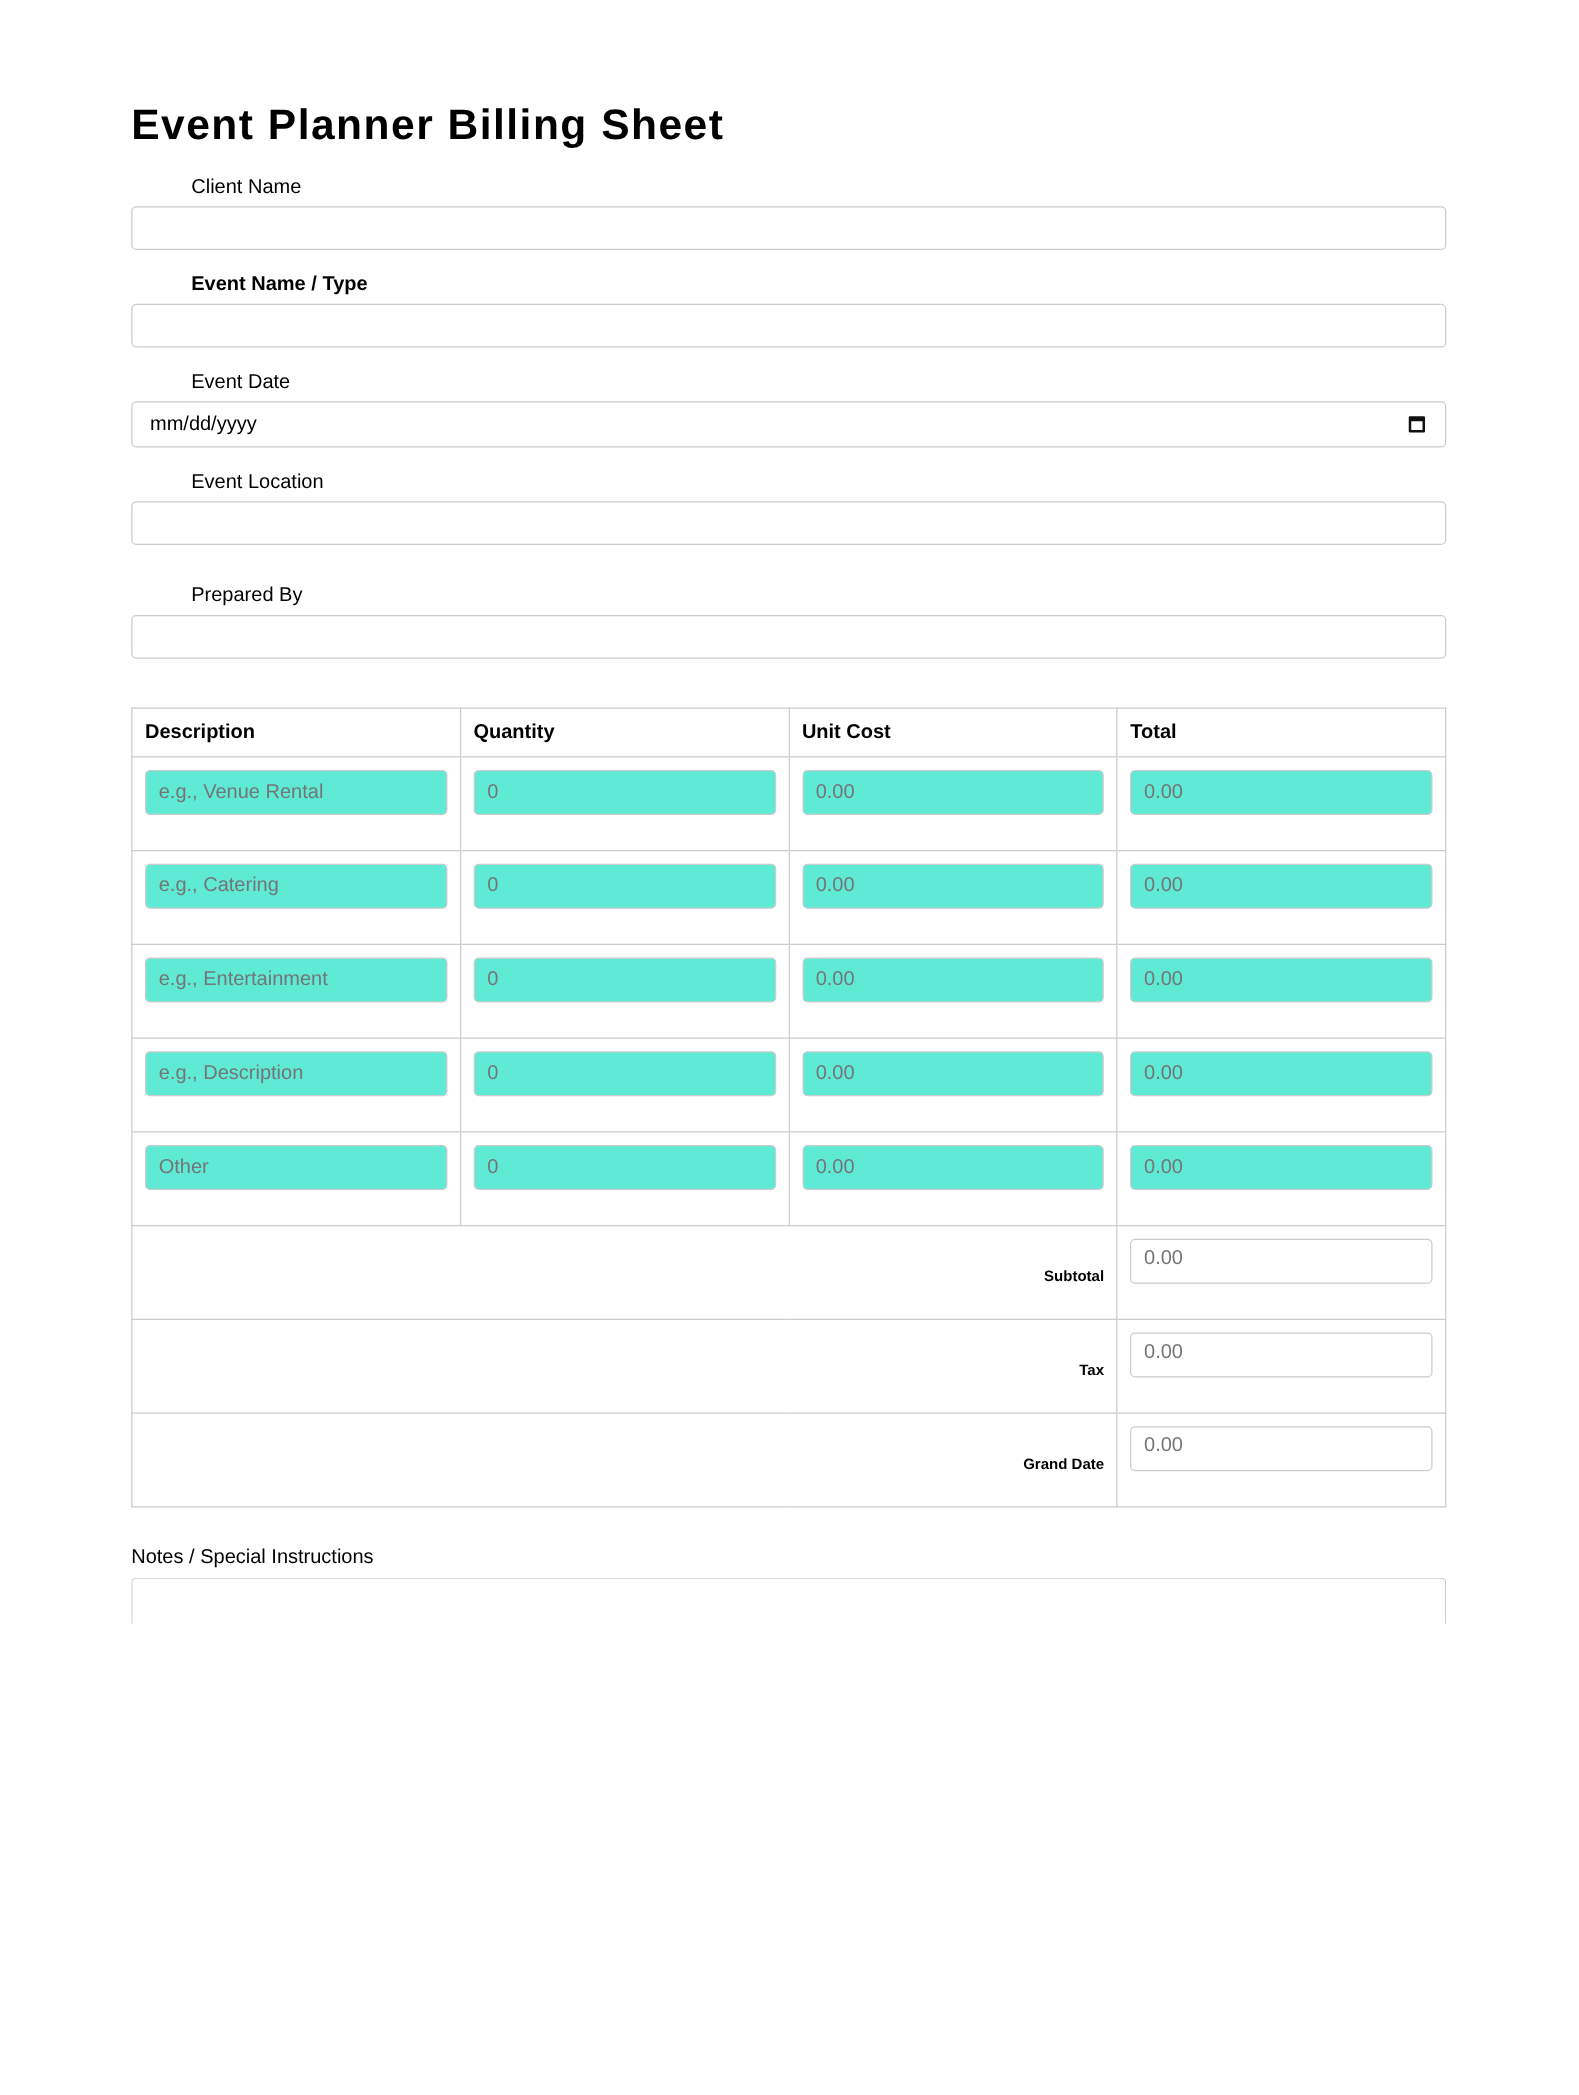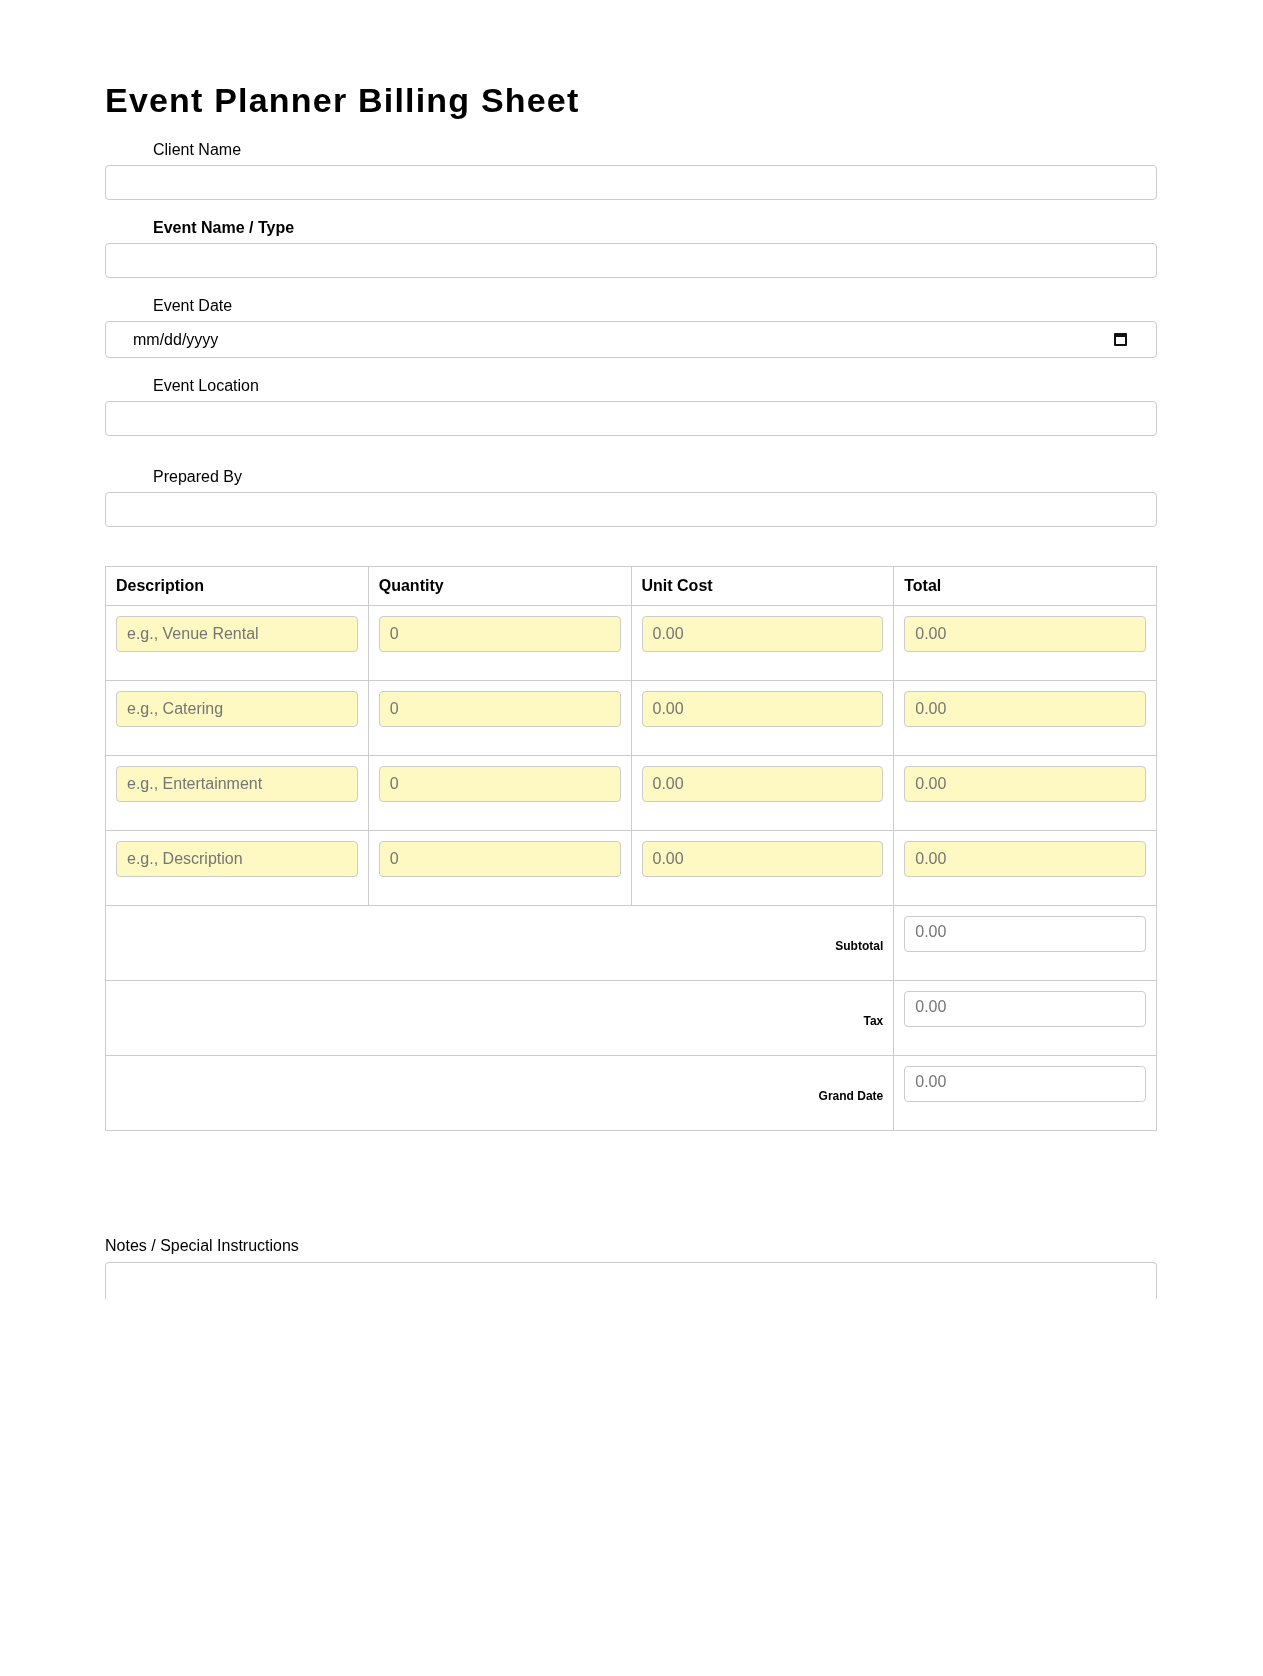--- a/index.html
+++ b/index.html
@@ -14,21 +14,21 @@
       white-space: nowrap;
     }
     .field { position: absolute; left: 0; width: 1052px; }
     .field label {
       display: block; font-size: 16px; line-height: 18px; height: 18px; margin-left: 48px;
     }
     .field .input {
       position: absolute; left: 0; top: 24px; width: 1052px; height: 35px;
       box-sizing: border-box; border: 1px solid #cccccc; border-radius: 4px;
       background: #fff; font-family: "Liberation Sans", sans-serif; font-size: 16px;
-      padding: 0 27px; display: flex; align-items: center; justify-content: space-between;
+      padding: 0 14px; display: flex; align-items: center; justify-content: space-between;
     }
     .field .input.date { height: 37px; }
     .date-text { color: #000; }
     .cal-icon { width: 13px; height: 13px; position: relative; box-sizing: border-box;
       border: 2px solid #111; border-top-width: 4px; border-radius: 1px; margin-right: 2px; }
 
     table.billing {
       position: absolute; left: 0; top: 566px; width: 1052px;
       border-collapse: collapse; table-layout: fixed;
     }
@@ -37,21 +37,21 @@
     }
     table.billing th {
       height: 39px; text-align: left; font-size: 16px; font-weight: bold;
       padding: 0 10px; vertical-align: middle;
     }
     table.billing td {
       height: 75px; padding: 10px; vertical-align: top;
     }
     .cell-input {
       width: 100%; height: 36px; box-sizing: border-box;
-      border: 1px solid #cccccc; border-radius: 4px; background: #fef9c3;
+      border: 1px solid #cccccc; border-radius: 4px; background: #5eead4;
       font-size: 16px; color: #757575; padding: 0 10px;
       display: flex; align-items: center;
     }
     .sum-input {
       width: 100%; height: 36px; box-sizing: border-box;
       border: 1px solid #cccccc; border-radius: 4px; background: #fff;
       font-size: 16px; color: #757575; padding: 6px 10px 0 10px; line-height: 18px;
     }
     td.sum-label {
       text-align: right; vertical-align: middle !important; font-weight: bold; font-size: 12px;
@@ -159,20 +159,34 @@
             <div class="cell-input">0</div>
           </td>
         <td>
             <div class="cell-input">0.00</div>
           </td>
         <td>
             <div class="cell-input">0.00</div>
           </td>
       </tr>
       <tr>
+        <td>
+            <div class="cell-input">Other</div>
+          </td>
+        <td>
+            <div class="cell-input">0</div>
+          </td>
+        <td>
+            <div class="cell-input">0.00</div>
+          </td>
+        <td>
+            <div class="cell-input">0.00</div>
+          </td>
+      </tr>
+      <tr>
         <td colspan="3" class="sum-label">Subtotal</td>
         <td>
             <div class="sum-input">0.00</div>
           </td>
       </tr>
       <tr>
         <td colspan="3" class="sum-label">Tax</td>
         <td>
             <div class="sum-input">0.00</div>
           </td>

